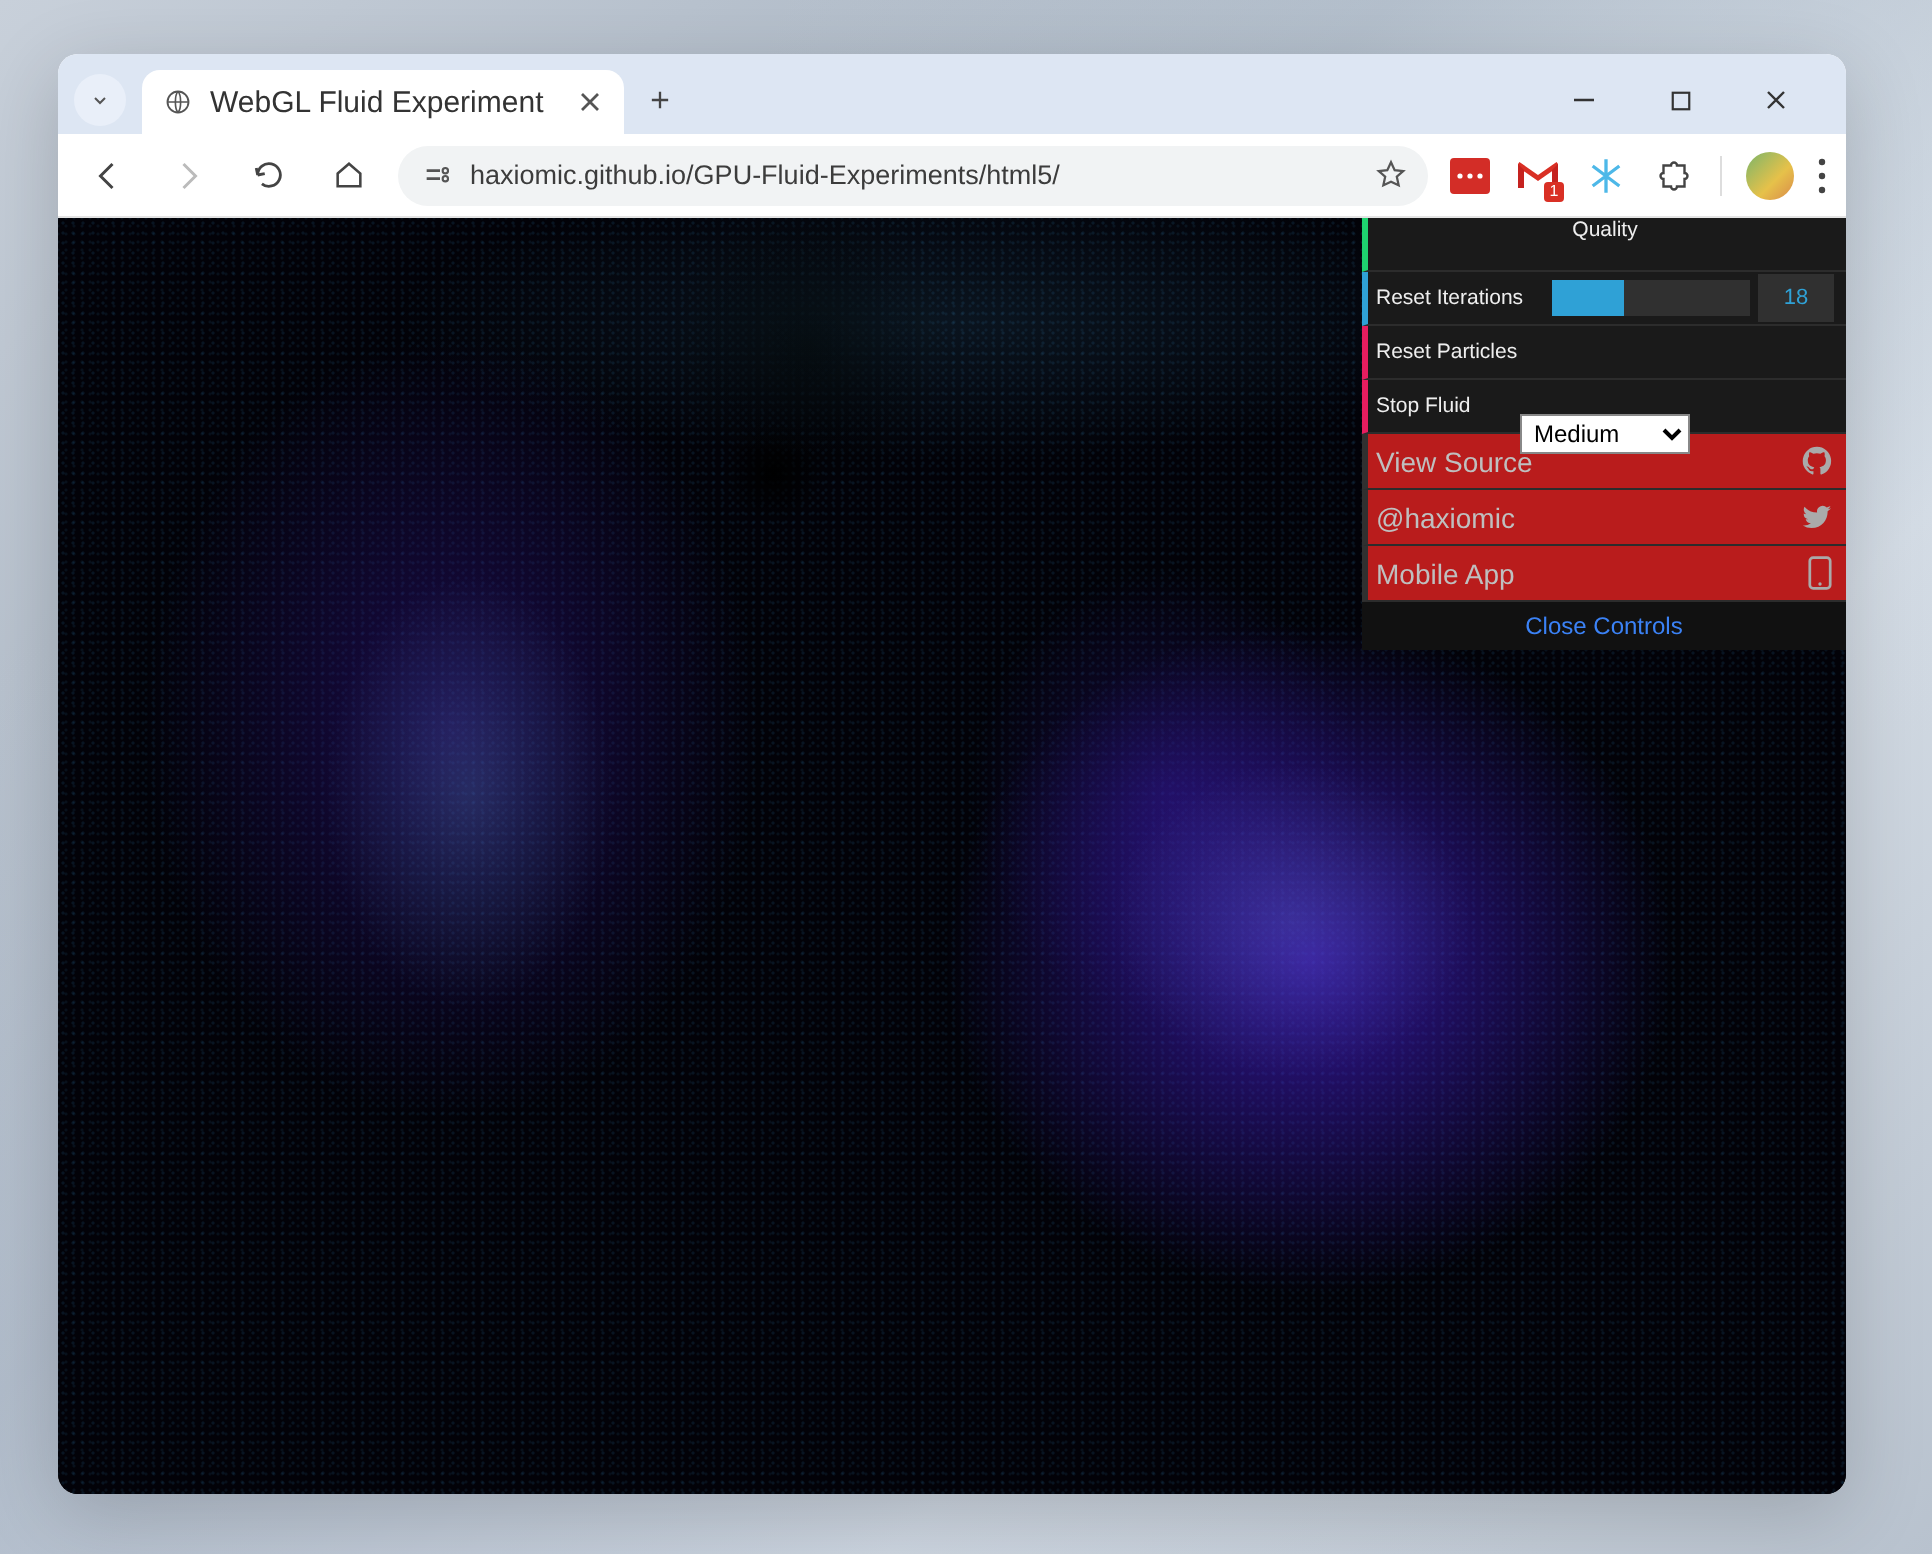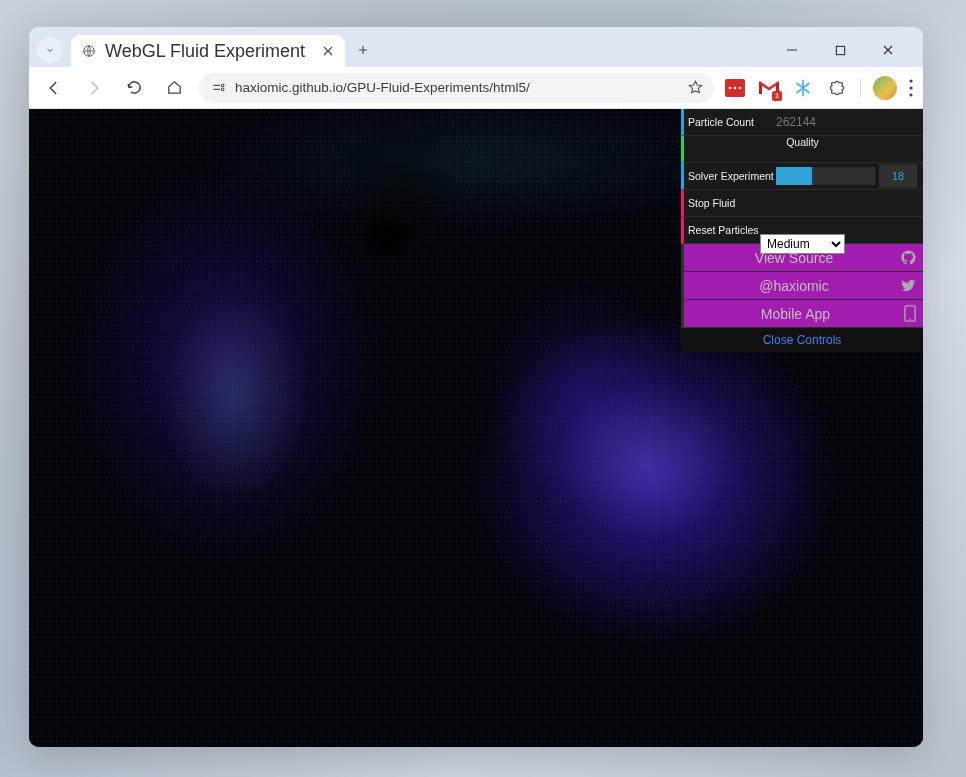--- a/index.html
+++ b/index.html
@@ -33,21 +33,21 @@
   display: flex; align-items: flex-end; padding: 6px 8px 0 8px; gap: 6px;
 }
 .tabstrip .pill {
   width: 26px; height: 26px; border-radius: 50%; background: #e9eff9;
   display: flex; align-items: center; justify-content: center; margin-right: 2px;
   cursor: pointer; align-self: center;
 }
 .tab {
   height: 32px; background: #fff; border-radius: 9px 9px 0 0;
   display: flex; align-items: center; padding: 0 10px 0 10px; gap: 8px;
-  min-width: 230px; font-size: 18px; color: #333;
+  min-width: 230px; font-size: 15px; color: #333;
 }
 .tab .favicon { width: 16px; height: 16px; display: flex; align-items: center; justify-content: center; }
 .tab .close { width: 14px; height: 14px; color: #555; cursor: pointer; display:flex;align-items:center;justify-content:center;}
 .newtab { width: 24px; height: 24px; display: flex; align-items: center; justify-content: center; cursor: pointer; align-self:center; color:#444;}
 .win-controls { margin-left: auto; display: flex; gap: 14px; align-self: center; padding-right: 10px; }
 .win-controls span { width: 34px; height: 30px; display:flex; align-items:center; justify-content:center;color:#333;cursor:pointer;}
 
 
 .toolbar {
   height: 42px; background: #fff; border-bottom: 1px solid #e4e4e4;
@@ -99,21 +99,21 @@
   background:#1a1a1a;
 }
 .row {
   display:flex; align-items:center; height:27px; padding:0 6px 0 4px;
   border-left:3px solid #888; border-bottom:1px solid #2c2c2c;
 }
 .row .label { flex:0 0 88px; font-size:10.5px; }
 .row.number { border-left-color:#2fa1d6; }
 .row.option { border-left-color:#1ed36f;flex-direction:column; }
 .row.func   { border-left-color:#e61d5f; cursor:pointer;}
-.row.link   { border-left-color:#303030; background:#a21caf; height:28px; cursor:pointer;text-align:center;}
+.row.link   { border-left-color:#303030; background:#b91c1c; height:28px; cursor:pointer;}
 .row.link .label { font-size:14px; color:#bfbfbf; flex:1;}
 .row.link .linkicon { color:#aaa; }
 .num-static { flex:1; font-size:12px; color:#777;}
 .select { flex:1;}
 .select select {
   width:85px; font-size:12px; padding:1px 2px; background:#fff; border:1px solid #888;margin-top:10px;
 }
 .slider-track {
   flex:1; height:18px; background:#303030; position:relative; cursor:pointer;
 }
@@ -253,44 +253,40 @@
             <circle cx="2" cy="16" r="1.6" fill="#444"></circle>
           </svg>
         </span>
     </div>
   </div>
 
   <div class="content">
     <div class="fluid-bg"></div>
 
     <div class="panel">
-      <div class="row number">
-        <span class="label">Particle Count</span>
-        <span class="num-static">262144</span>
-      </div>
       <div class="row option">
         <span class="label">Quality</span>
         <span class="select">
           <select>
             <option>Medium</option>
           </select>
         </span>
       </div>
       <div class="row number">
-        <span class="label">Solver Experiment</span>
+        <span class="label">Reset Iterations</span>
         <div class="slider-track">
             <div class="slider-fill"></div>
           </div>
         <input class="num-input" value="18" style="">
       </div>
       <div class="row func">
+        <span class="label" style="flex:1">Reset Particles</span>
+      </div>
+      <div class="row func">
         <span class="label" style="flex:1">Stop Fluid</span>
-      </div>
-      <div class="row func">
-        <span class="label" style="flex:1">Reset Particles</span>
       </div>
       <div class="row link">
         <span class="label">View Source</span>
         <span class="linkicon">
             <svg width="17" height="17" viewBox="0 0 24 24">
               <path fill="#aaa" d="M12 2a10 10 0 0 0-3.2 19.5c.5.1.7-.2.7-.5v-1.8c-2.8.6-3.4-1.3-3.4-1.3-.5-1.2-1.1-1.5-1.1-1.5-.9-.6.1-.6.1-.6 1 .1 1.5 1 1.5 1 .9 1.5 2.3 1.1 2.9.8.1-.6.3-1.1.6-1.3-2.2-.3-4.6-1.1-4.6-5 0-1.1.4-2 1-2.7-.1-.3-.4-1.3.1-2.7 0 0 .8-.3 2.8 1a9.4 9.4 0 0 1 5 0c2-1.3 2.8-1 2.8-1 .5 1.4.2 2.4.1 2.7.6.7 1 1.6 1 2.7 0 3.9-2.4 4.7-4.6 5 .4.3.7.9.7 1.9v2.8c0 .3.2.6.7.5A10 10 0 0 0 12 2z"></path>
             </svg>
           </span>
       </div>
       <div class="row link">

